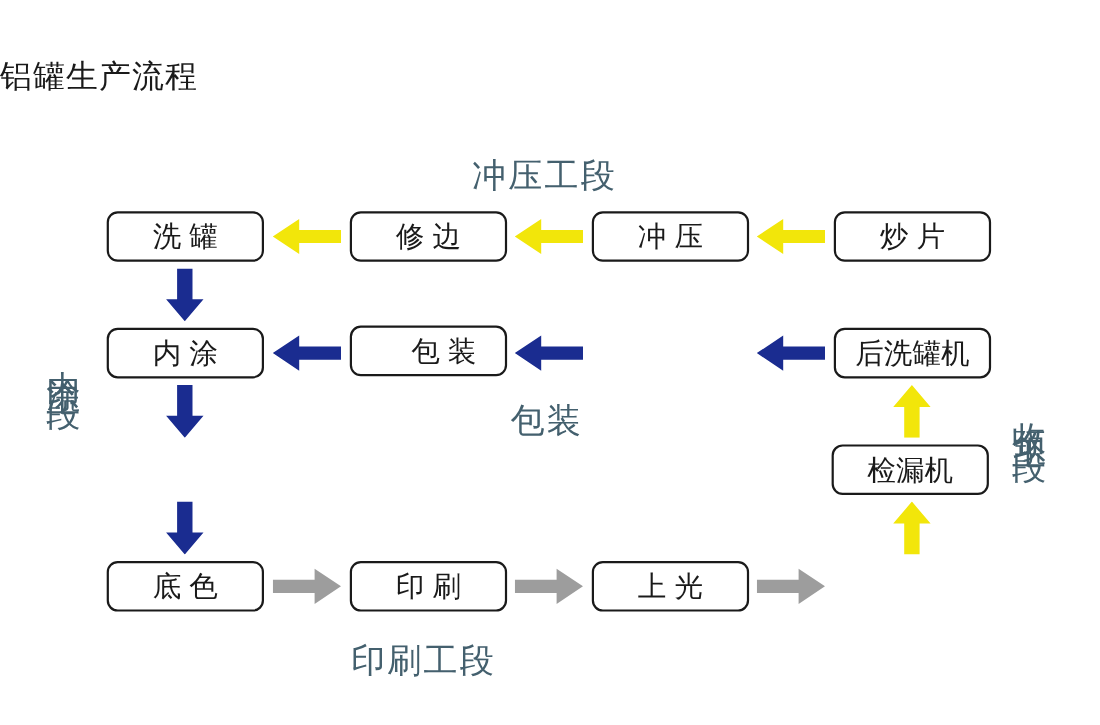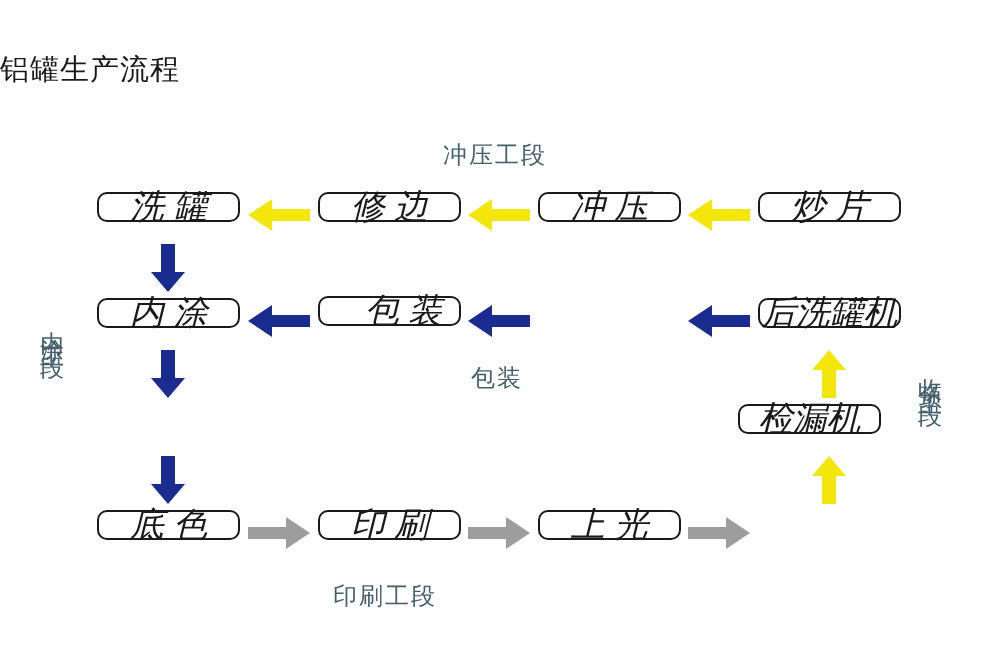--- a/index.html
+++ b/index.html
@@ -5,31 +5,31 @@
   html,body{margin:0;padding:0;background:#ffffff;}
   .canvas{
     position:relative;width:1000px;height:659px;background:#ffffff;
     font-family:"Liberation Sans","DejaVu Sans",sans-serif;overflow:hidden;
   }
   .title{
     position:absolute;left:0;top:50px;width:1000px;text-align:left;
     font-size:29px;color:#1a1a1a;letter-spacing:1px;
   }
   .sec-label{
-    position:absolute;color:#44606e;font-size:24px;letter-spacing:2px;
+    position:absolute;color:#44606e;font-size:31px;letter-spacing:2px;
   }
   .sec-center{text-align:center;width:300px;}
   .sec-vert{
     writing-mode:vertical-rl;text-orientation:upright;letter-spacing:8px;
   }
   .box{
-    position:absolute;width:143px;height:30px;box-sizing:border-box;
+    position:absolute;width:143px;height:46px;box-sizing:border-box;
     border:2.5px solid #1a1a1a;border-radius:10px;background:#ffffff;
     display:flex;align-items:center;justify-content:center;
-    font-size:34px;color:#1a1a1a;white-space:pre;font-style:italic;
+    font-size:26px;color:#1a1a1a;white-space:pre;
   }
   .arrow{position:absolute;display:block;}
   .fill-yellow polygon{fill:#f2e60a;}
   .fill-blue polygon{fill:#1a2c90;}
   .fill-gray polygon{fill:#9d9d9d;}
 </style>
 </head>
 <body>
 
 <div class="canvas">
@@ -44,21 +44,21 @@
 
   <div class="box" style="left:97px;top:192px;">洗 罐</div>
   <div class="box" style="left:318px;top:192px;">修 边</div>
   <div class="box" style="left:538px;top:192px;">冲 压</div>
   <div class="box" style="left:758px;top:192px;">炒 片</div>
 
   <div class="box" style="left:97px;top:298px;">内 涂</div>
   <div class="box" style="left:318px;top:296px;padding-left:28px;">包 装</div>
   <div class="box" style="left:758px;top:298px;">后洗罐机</div>
 
-  <div class="box" style="left:738px;top:404px;">检漏机</div>
+  <div class="box" style="left:756px;top:404px;">检漏机</div>
 
   <div class="box" style="left:97px;top:510px;">底 色</div>
   <div class="box" style="left:318px;top:510px;">印 刷</div>
   <div class="box" style="left:538px;top:510px;">上 光</div>
 
   <svg class="arrow fill-yellow" style="left:248px;top:198px;" width="62" height="34" viewBox="0 0 62 34">
       <polygon points="0,17 24,1 24,11 62,11 62,23 24,23 24,33"></polygon>
     </svg>
   <svg class="arrow fill-yellow" style="left:468px;top:198px;" width="62" height="34" viewBox="0 0 62 34">
       <polygon points="0,17 24,1 24,11 62,11 62,23 24,23 24,33"></polygon>

